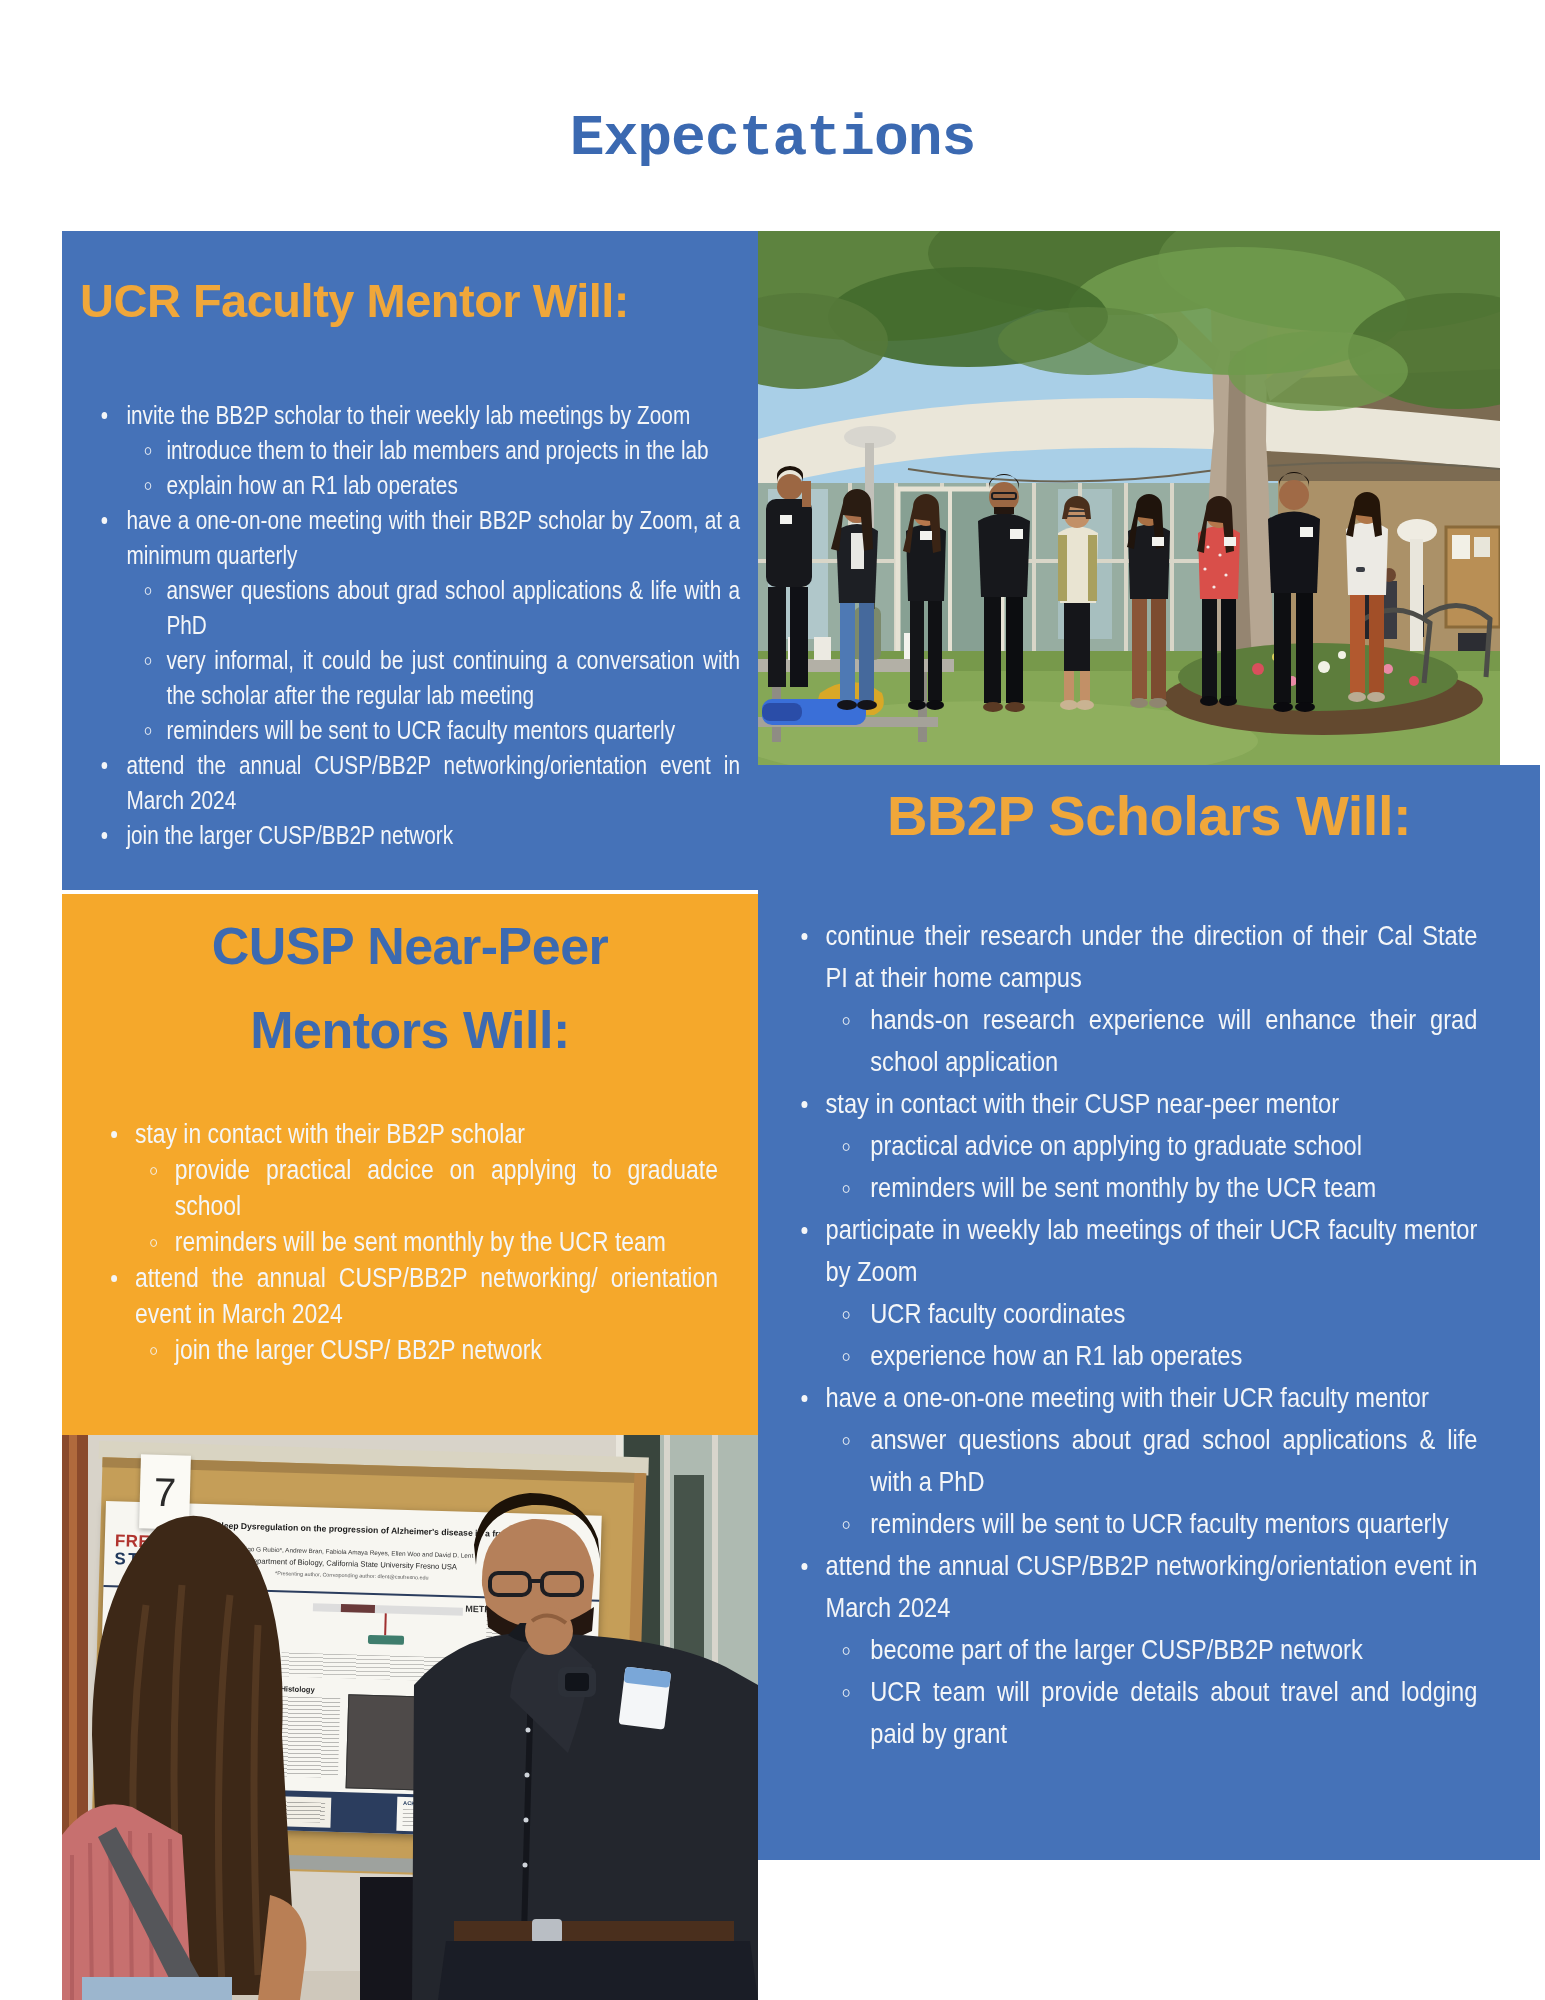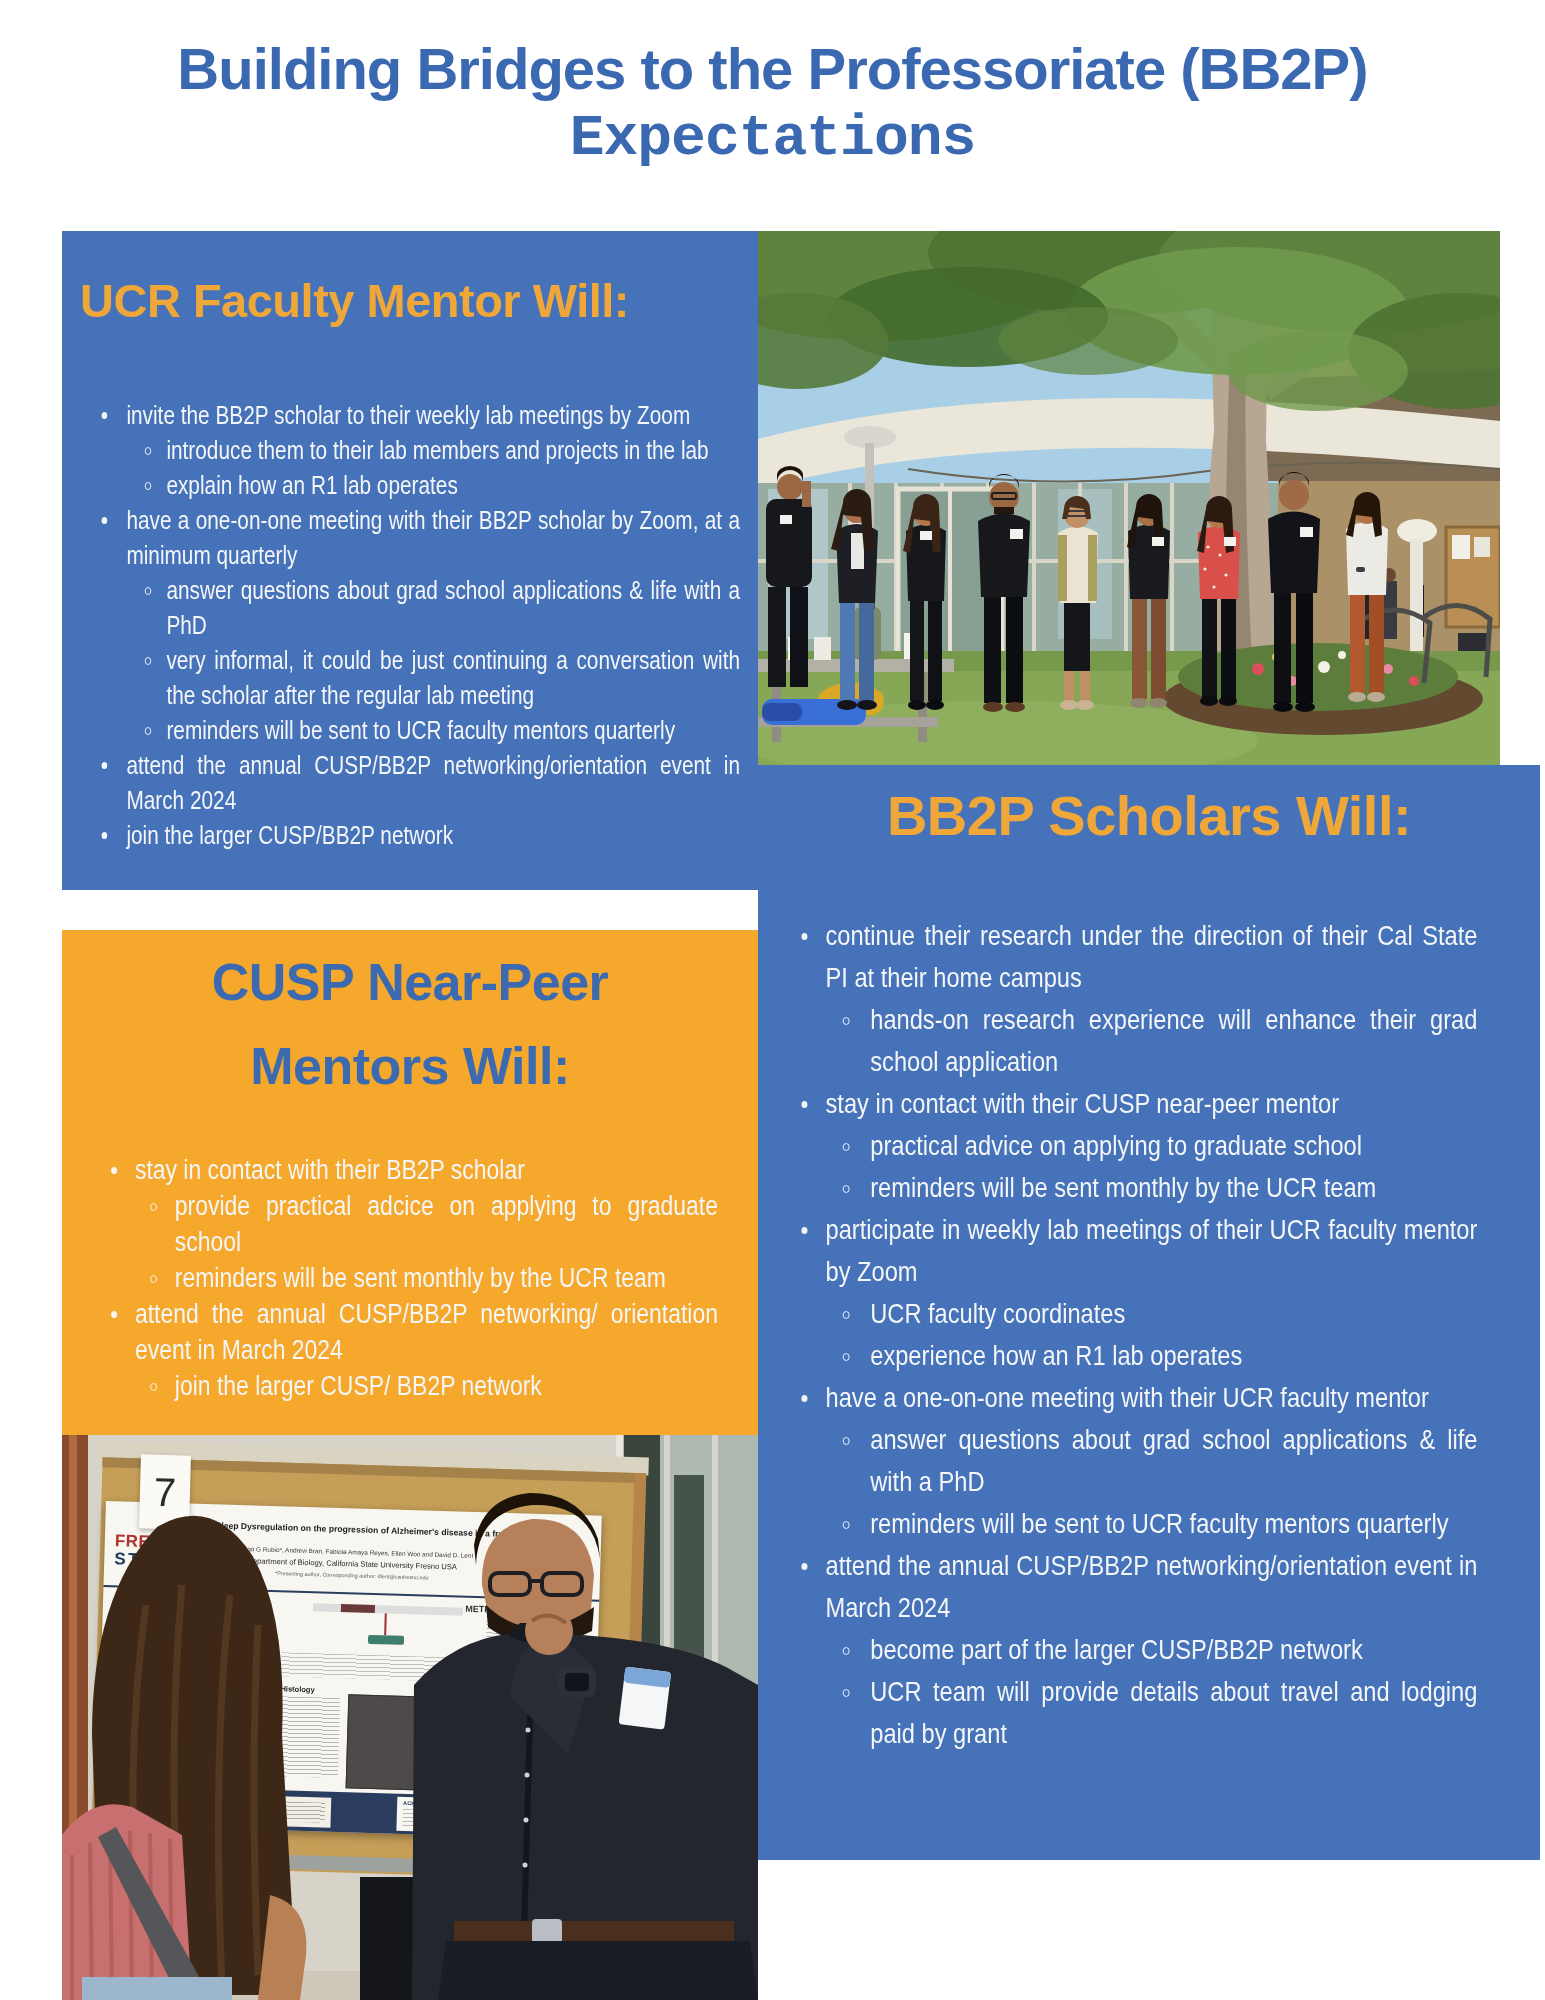--- a/index.html
+++ b/index.html
@@ -8,21 +8,21 @@
 
   
   .title-line{position:absolute;left:0;right:0;text-align:center;font-weight:700;
     color:#3b69b1;font-size:58px;letter-spacing:-1px;line-height:66px;}
   .t1{top:36px;}
   .t2{top:106px;font-family:Liberation Mono, monospace;}
 
   
   .panel{position:absolute;}
   .panel.blue{background:#4572b8;}
-  .panel.yellow{background:#f5a82b;margin-top:36px;}
+  .panel.yellow{background:#f5a82b;}
 
   #faculty-box{left:62px;top:231px;width:696px;height:659px;}
   #nearpeer-box{left:62px;top:894px;width:696px;height:541px;}
   #scholars-panel{left:758px;top:765px;width:782px;height:1095px;}
 
   .h-gold{color:#f0a73a;font-weight:700;}
   .h-blue{color:#3c6ab1;font-weight:700;}
 
   #faculty-heading{padding:42px 20px 0 18px;font-size:47px;letter-spacing:-0.5px;}
   #scholars-heading{padding-top:18px;text-align:center;font-size:56px;letter-spacing:-0.5px;}
@@ -85,21 +85,20 @@
   .img-dark{background:#4e4a49;border:1px solid #333;}
   .board-number{position:absolute;left:78px;top:20px;width:50px;height:74px;background:#fbfaf5;
     transform:rotate(1.5deg);box-shadow:0 2px 5px rgba(0,0,0,.3);
     font-size:40px;color:#2a2a2a;text-align:center;line-height:74px;font-weight:400;}
 </style>
 </head>
 <body>
 
 <div id="page">
 
-  <div class="title-line t1">Building Bridges to the Professoriate (BB2P)</div>
   <div class="title-line t2">Expectations</div>
 
   <section id="faculty-box" class="panel blue">
     <h2 id="faculty-heading" class="h-gold" style="margin:0">UCR Faculty Mentor Will:</h2>
     <div id="faculty-bullets" class="bullets">
         <div class="b b1">
           <span class="mk"></span>
           <span class="bt">invite the BB2P scholar to their weekly lab meetings by Zoom</span>
         </div>
         <div class="b b2">

